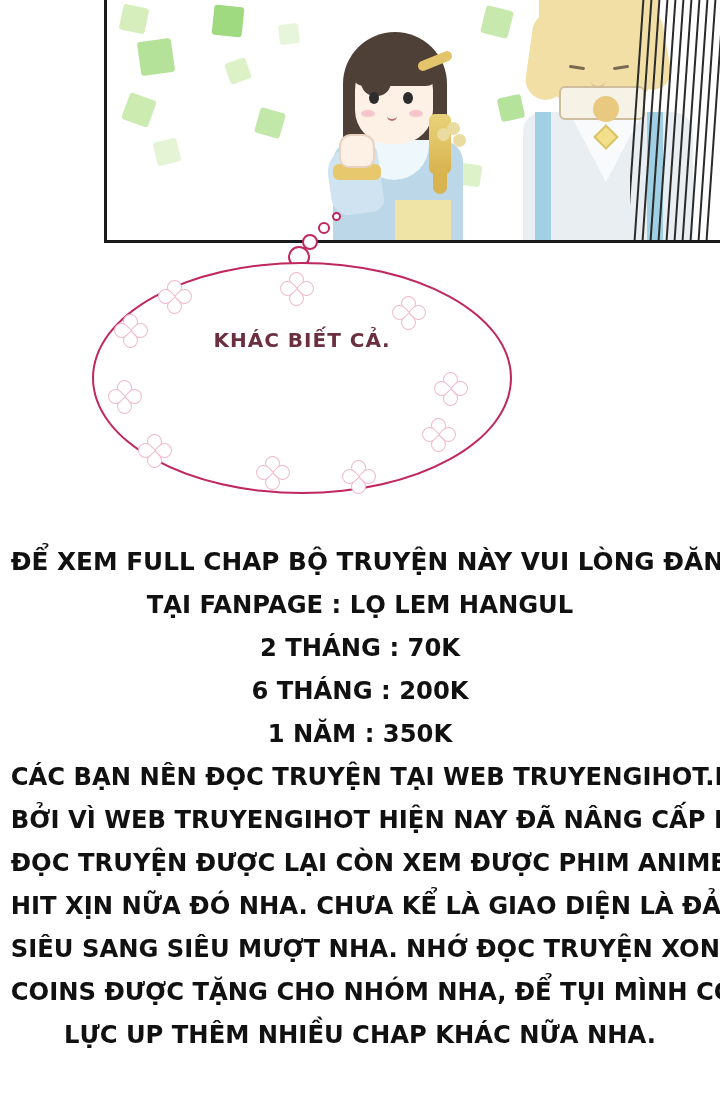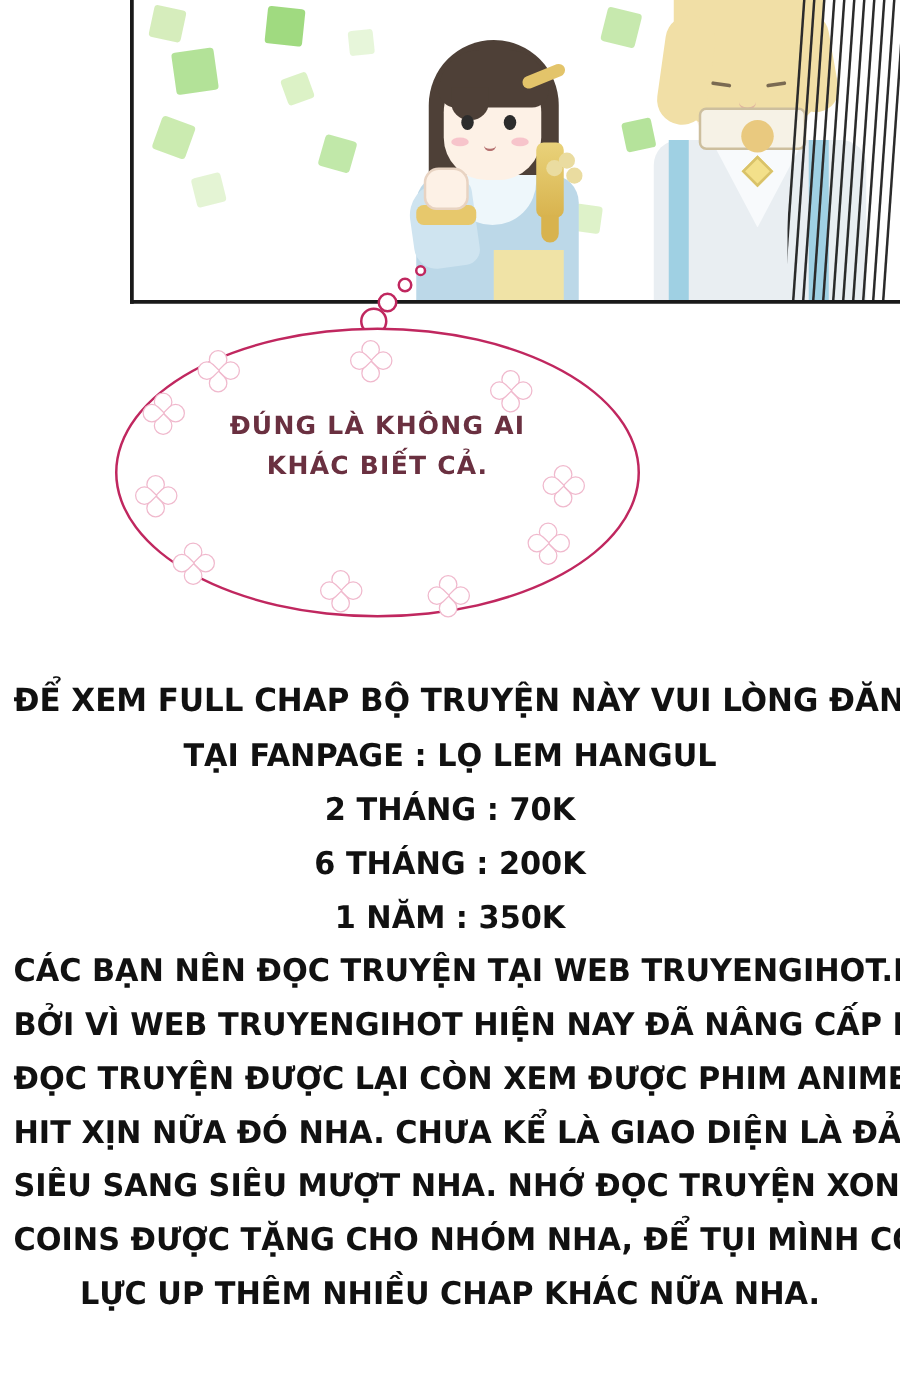--- a/index.html
+++ b/index.html
@@ -516,21 +516,20 @@
       <span></span>
     </div>
   <div class="bflower" style="left:188px; top:10px;">
       <span></span>
       <span></span>
       <span></span>
       <span></span>
     </div>
 
   <div class="bubble-text">
-    <div>ĐÚNG LÀ KHÔNG AI</div>
     <div>KHÁC BIẾT CẢ.</div>
   </div>
 </div>
 
 <div class="announce">
   <span class="line l1">ĐỂ XEM FULL CHAP BỘ TRUYỆN NÀY VUI LÒNG ĐĂNG KÝ THÀNH VIÊN</span>
   <span class="line">TẠI FANPAGE : LỌ LEM HANGUL</span>
   <span class="line price">2 THÁNG : 70K</span>
   <span class="line price">6 THÁNG : 200K</span>
   <span class="line price">1 NĂM : 350K</span>

